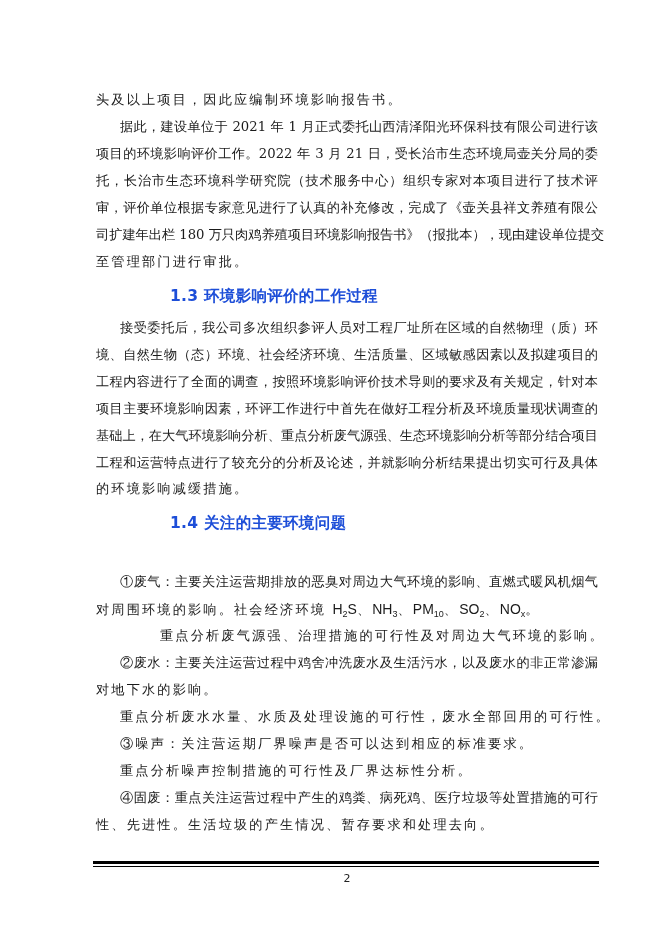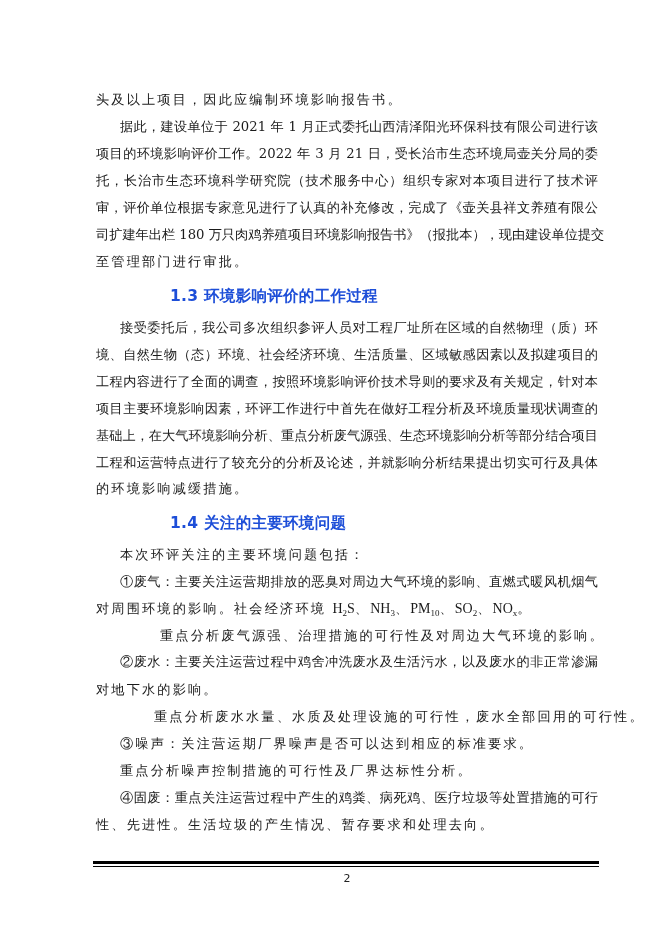--- a/index.html
+++ b/index.html
@@ -5,21 +5,21 @@
   html, body { margin: 0; padding: 0; background: #ffffff; }
   body { width: 662px; height: 936px; position: relative; overflow: hidden;
          font-family: "DejaVu Serif", "Liberation Serif", serif; color: #1a1a1a; }
   .page { position: absolute; left: 16px; top: 0; width: 662px; height: 936px; }
   .line { position: absolute; left: 80px; width: 502px; font-size: 13.2px; line-height: 18px;
           white-space: nowrap; letter-spacing: 2.15px; }
   .line.indent { left: 104px; width: 478px; }
   .line.jus { text-align: justify; text-align-last: justify; letter-spacing: 0; }
   .heading { position: absolute; left: 110px; font-family: "DejaVu Sans", sans-serif;
              font-weight: bold; font-size: 15.5px; line-height: 20px; letter-spacing: 0.3px; color: #1d4ed8; margin-left: 44px; }
-  .chem { font-family: Liberation Serif, serif; font-size: 14px; letter-spacing: 0; margin-top: 12px; }
+  .chem { font-family: Liberation Sans, sans-serif; font-size: 14px; letter-spacing: 0; margin-top: 12px; }
   .chem sub { font-size: 9px; vertical-align: -3px; line-height: 0; }
   .rule-thick { position: absolute; left: 77px; width: 506px; top: 861px; height: 3px; background: #000; }
   .rule-thin { position: absolute; left: 77px; width: 506px; top: 866px; height: 1px; background: #000; }
   .page-number { position: absolute; left: 0; width: 662px; top: 872px; text-align: center;
                  font-family: "DejaVu Sans", sans-serif; font-size: 11px; color: #222; }
 </style>
 </head>
 <body>
 
 <div class="page">
@@ -38,32 +38,31 @@
   <div class="line indent jus" style="top:319px;">接受委托后，我公司多次组织参评人员对工程厂址所在区域的自然物理（质）环</div>
   <div class="line jus" style="top:346px;">境、自然生物（态）环境、社会经济环境、生活质量、区域敏感因素以及拟建项目的</div>
   <div class="line jus" style="top:373px;">工程内容进行了全面的调查，按照环境影响评价技术导则的要求及有关规定，针对本</div>
   <div class="line jus" style="top:400px;">项目主要环境影响因素，环评工作进行中首先在做好工程分析及环境质量现状调查的</div>
   <div class="line jus" style="top:427px;">基础上，在大气环境影响分析、重点分析废气源强、生态环境影响分析等部分结合项目</div>
   <div class="line jus" style="top:454px;">工程和运营特点进行了较充分的分析及论述，并就影响分析结果提出切实可行及具体</div>
   <div class="line" style="top:480px;">的环境影响减缓措施。</div>
 
   <div class="heading" style="top:513px;">1.4 关注的主要环境问题</div>
 
-  <div class="line indent" style="top:546px;">本次环评关注的主要环境问题包括：</div>
 
   <div class="line indent jus" style="top:573px;">①废气：主要关注运营期排放的恶臭对周边大气环境的影响、直燃式暖风机烟气</div>
   <div class="line" style="top:600px; letter-spacing:2.15px;">
     <span>对周围环境的影响。社会经济环境 </span><span class="chem"><span>H</span><sub>2</sub><span>S</span></span><span>、</span><span class="chem"><span>NH</span><sub>3</sub></span><span>、</span><span class="chem"><span>PM</span><sub>10</sub></span><span>、</span><span class="chem"><span>SO</span><sub>2</sub></span><span>、</span><span class="chem"><span>NO</span><sub>x</sub></span><span>。</span>
   </div>
 
   <div class="line" style="top:627px; left:112px;margin-left:32px;">重点分析废气源强、治理措施的可行性及对周边大气环境的影响。</div>
 
-  <div class="line indent jus" style="top:654px;font-family:Liberation Mono, monospace;">②废水：主要关注运营过程中鸡舍冲洗废水及生活污水，以及废水的非正常渗漏</div>
+  <div class="line indent jus" style="top:654px;">②废水：主要关注运营过程中鸡舍冲洗废水及生活污水，以及废水的非正常渗漏</div>
   <div class="line" style="top:681px;">对地下水的影响。</div>
-  <div class="line indent" style="top:708px;margin-left:34px;">重点分析废水水量、水质及处理设施的可行性，废水全部回用的可行性。</div>
+  <div class="line indent" style="top:708px;">重点分析废水水量、水质及处理设施的可行性，废水全部回用的可行性。</div>
 
   <div class="line indent" style="top:735px;">③噪声：关注营运期厂界噪声是否可以达到相应的标准要求。</div>
   <div class="line indent" style="top:762px;">重点分析噪声控制措施的可行性及厂界达标性分析。</div>
 
   <div class="line indent jus" style="top:789px;">④固废：重点关注运营过程中产生的鸡粪、病死鸡、医疗垃圾等处置措施的可行</div>
   <div class="line" style="top:816px;">性、先进性。生活垃圾的产生情况、暂存要求和处理去向。</div>
 
   <div class="rule-thick"></div>
   <div class="rule-thin"></div>
   <div class="page-number">2</div>

